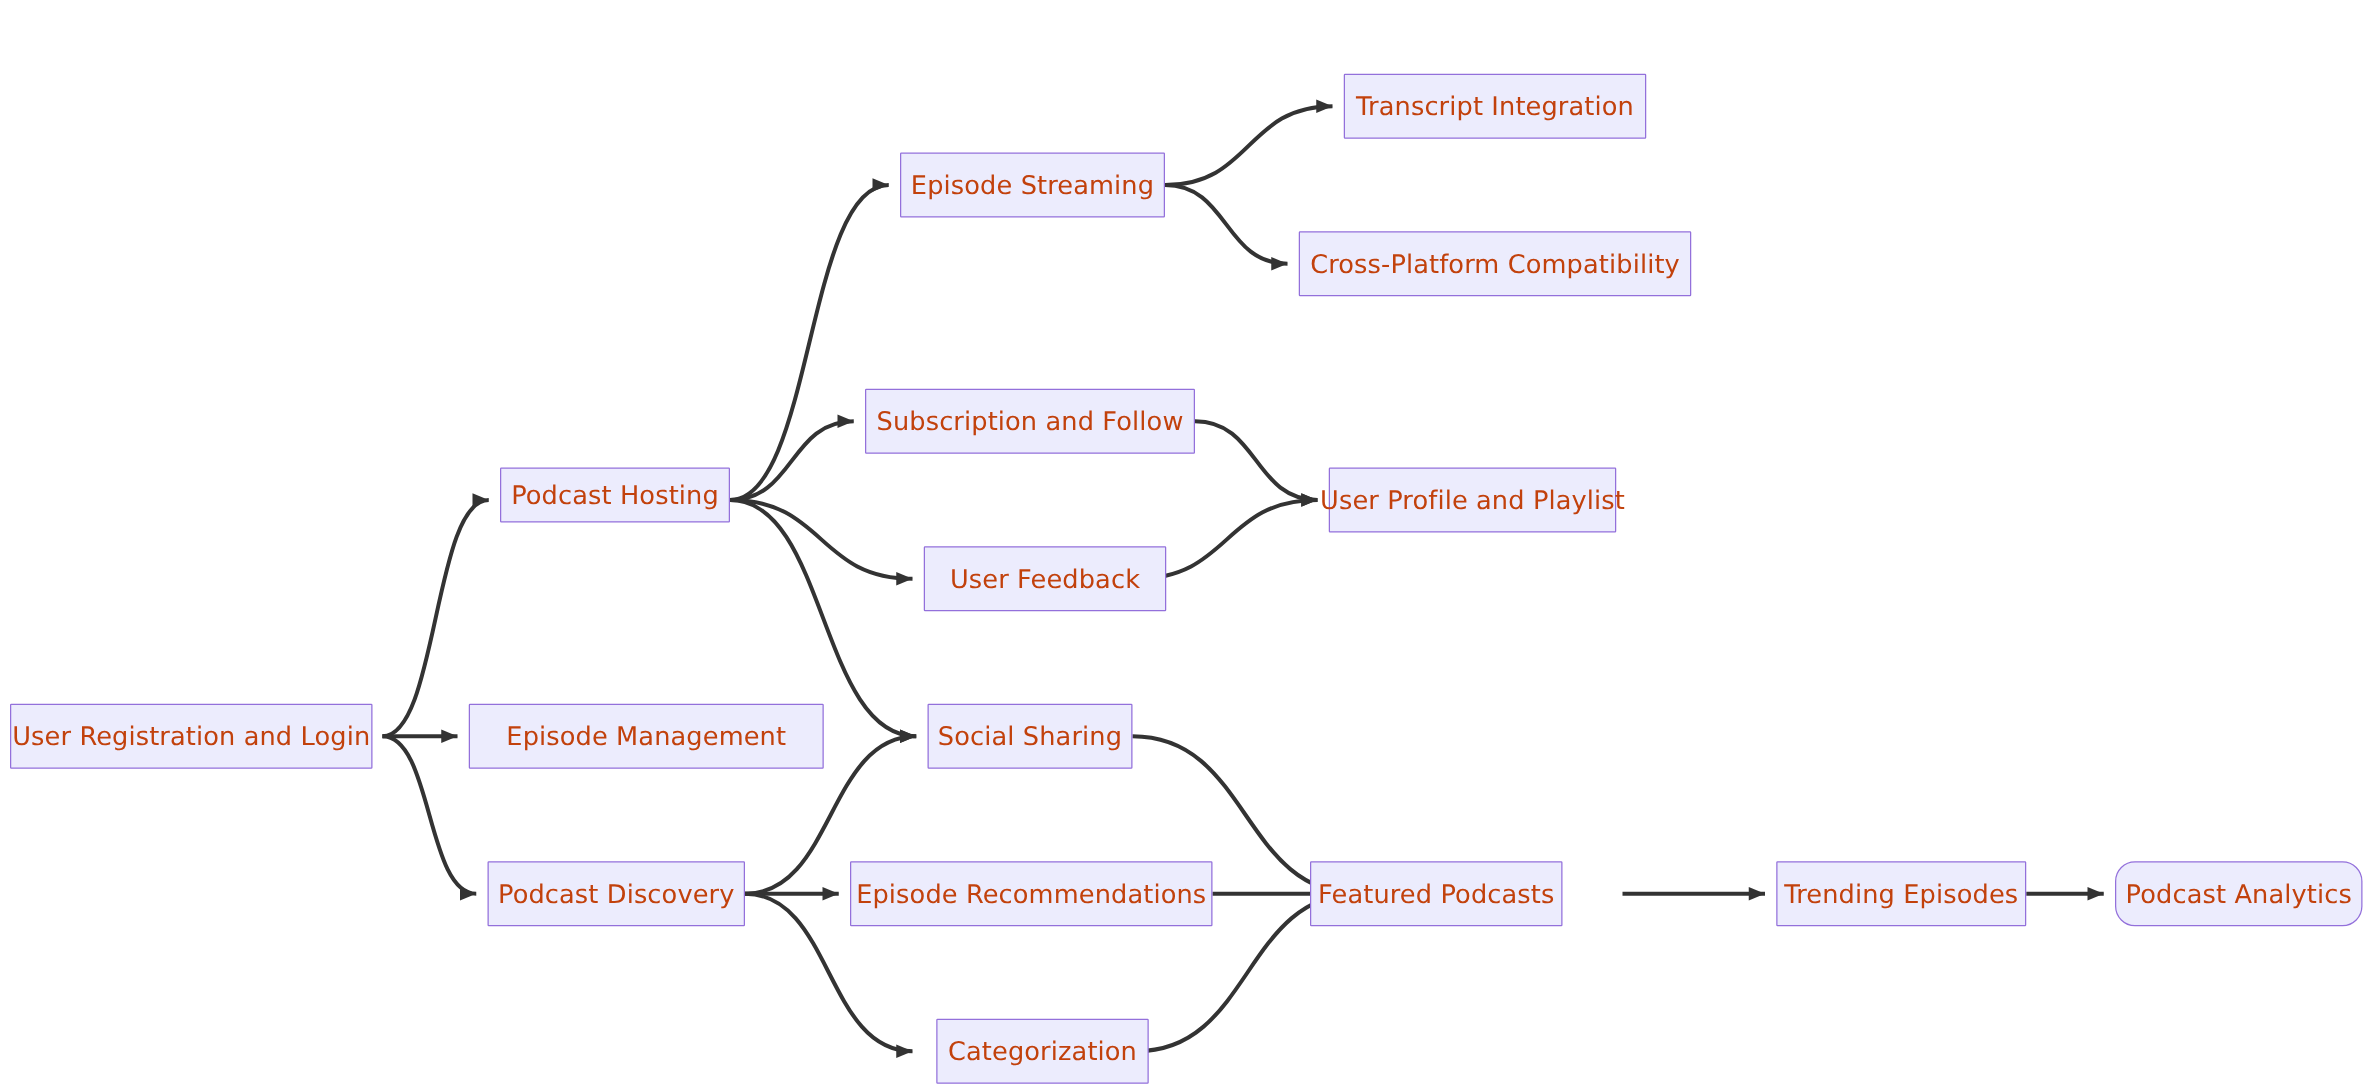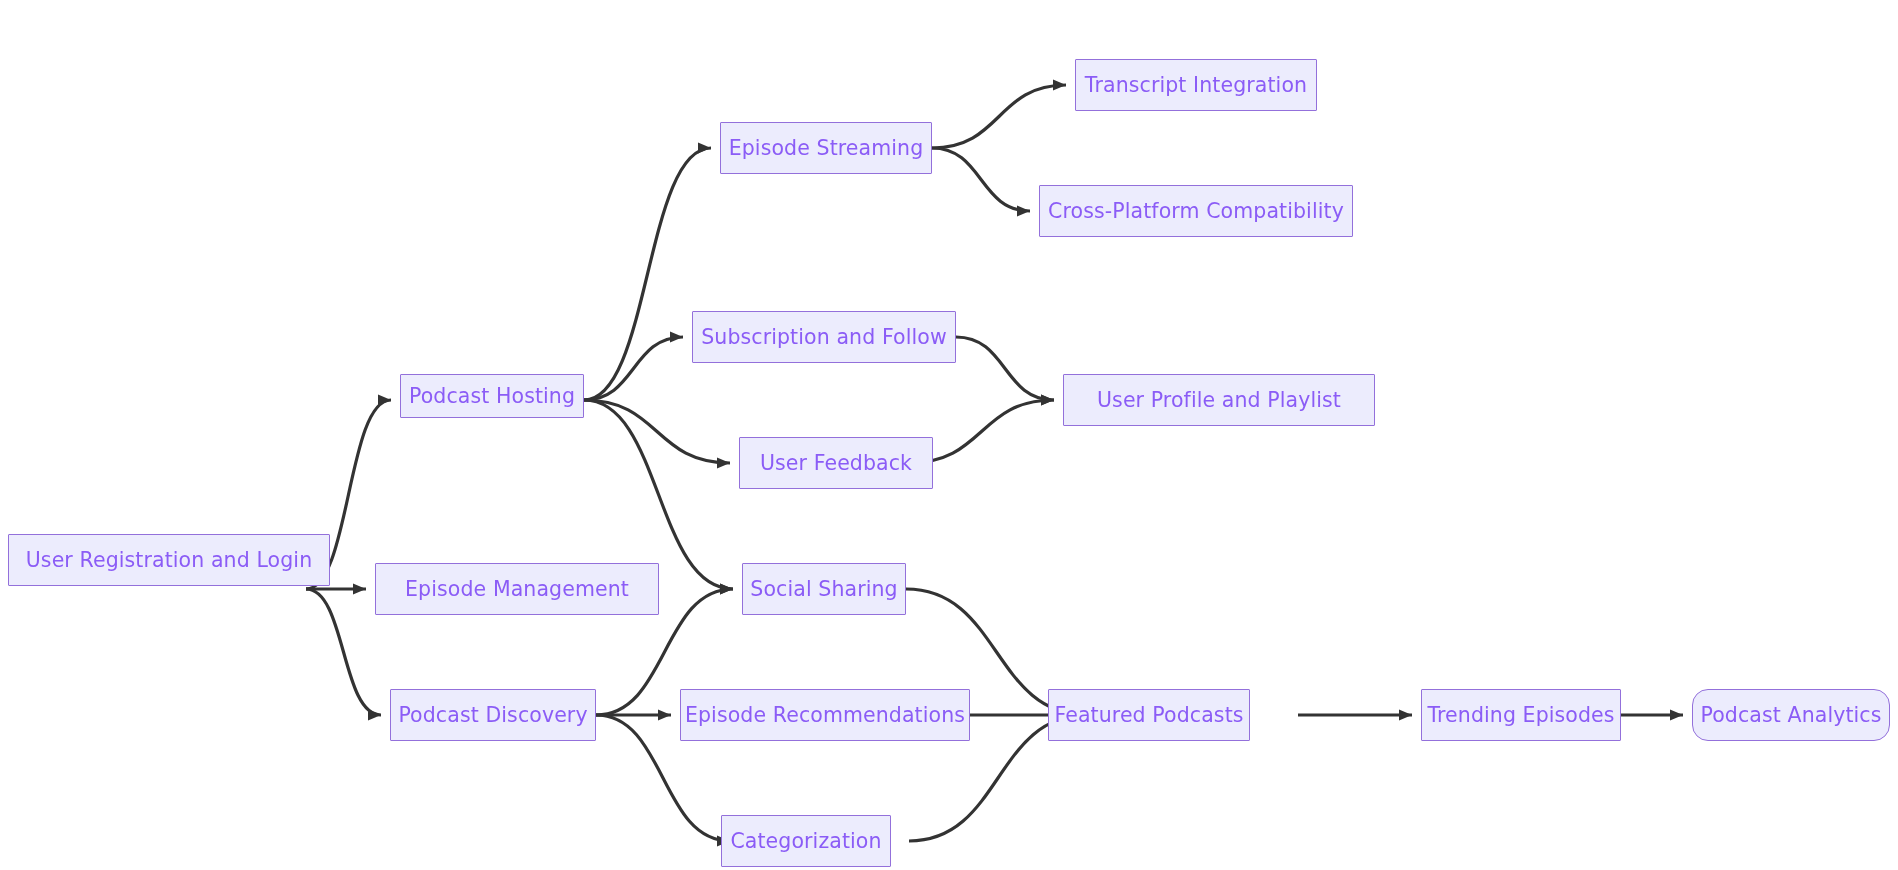--- a/index.html
+++ b/index.html
@@ -35,21 +35,21 @@
   }
   .node {
     position: absolute;
     box-sizing: border-box;
     background: #ececfd;
     border: 1.6px solid #9370db;
     border-radius: 1px;
     display: flex;
     align-items: center;
     justify-content: center;
-    color: #8b5cf6;
+    color: #c2410c;
     font-size: 20.5px;
     font-family: "DejaVu Sans", sans-serif;
     letter-spacing: 0.1px;
     white-space: nowrap;
     user-select: none;
   }
   .node-label {
     display: block;
     line-height: 1;
     padding: 0 2px;
@@ -95,21 +95,21 @@
       <polygon points="1087,715 1074,720.4 1074,709.6" class="arrow-head"></polygon>
       <path class="edge-path" d="M 909 841 C 1001.56 841, 994.44 715, 1087 715"></path>
       <polygon points="1087,715 1074,720.4 1074,709.6" class="arrow-head"></polygon>
       <path class="edge-path" d="M 1298 715 C 1336.76 715, 1373.24 715, 1412 715"></path>
       <polygon points="1412,715 1399,720.4 1399,709.6" class="arrow-head"></polygon>
       <path class="edge-path" d="M 1621 715 C 1642.08 715, 1661.92 715, 1683 715"></path>
       <polygon points="1683,715 1670,720.4 1670,709.6" class="arrow-head"></polygon>
     </svg>
 
   <div id="node-layer">
-      <div class="node" style="left: 8px; top: 534px; width: 322px; height: 52px;">
+      <div class="node" style="left: 8px; top: 563px; width: 290px; height: 52px;">
         <span class="node-label">User Registration and Login</span>
       </div>
       <div class="node" style="left: 400px; top: 374px; width: 184px; height: 44px;">
         <span class="node-label">Podcast Hosting</span>
       </div>
       <div class="node" style="left: 375px; top: 563px; width: 284px; height: 52px;">
         <span class="node-label">Episode Management</span>
       </div>
       <div class="node" style="left: 390px; top: 689px; width: 206px; height: 52px;">
         <span class="node-label">Podcast Discovery</span>
@@ -122,30 +122,30 @@
       </div>
       <div class="node" style="left: 739px; top: 437px; width: 194px; height: 52px;">
         <span class="node-label">User Feedback</span>
       </div>
       <div class="node" style="left: 742px; top: 563px; width: 164px; height: 52px;">
         <span class="node-label">Social Sharing</span>
       </div>
       <div class="node" style="left: 680px; top: 689px; width: 290px; height: 52px; text-align: center;">
         <span class="node-label">Episode Recommendations</span>
       </div>
-      <div class="node" style="left: 721px; top: 815px; width: 170px; height: 52px;">
+      <div class="node" style="left: 749px; top: 815px; width: 170px; height: 52px;">
         <span class="node-label">Categorization</span>
       </div>
       <div class="node" style="left: 1075px; top: 59px; width: 242px; height: 52px;">
         <span class="node-label">Transcript Integration</span>
       </div>
       <div class="node" style="left: 1039px; top: 185px; width: 314px; height: 52px;">
         <span class="node-label">Cross-Platform Compatibility</span>
       </div>
-      <div class="node" style="left: 1063px; top: 374px; width: 312px; height: 52px;">
+      <div class="node" style="left: 1063px; top: 374px; width: 230px; height: 52px;">
         <span class="node-label">User Profile and Playlist</span>
       </div>
       <div class="node" style="left: 1048px; top: 689px; width: 202px; height: 52px;">
         <span class="node-label">Featured Podcasts</span>
       </div>
       <div class="node" style="left: 1421px; top: 689px; width: 200px; height: 52px;">
         <span class="node-label">Trending Episodes</span>
       </div>
       <div class="node" style="left: 1692px; top: 689px; width: 198px; height: 52px; border-radius: 16px;">
         <span class="node-label">Podcast Analytics</span>

